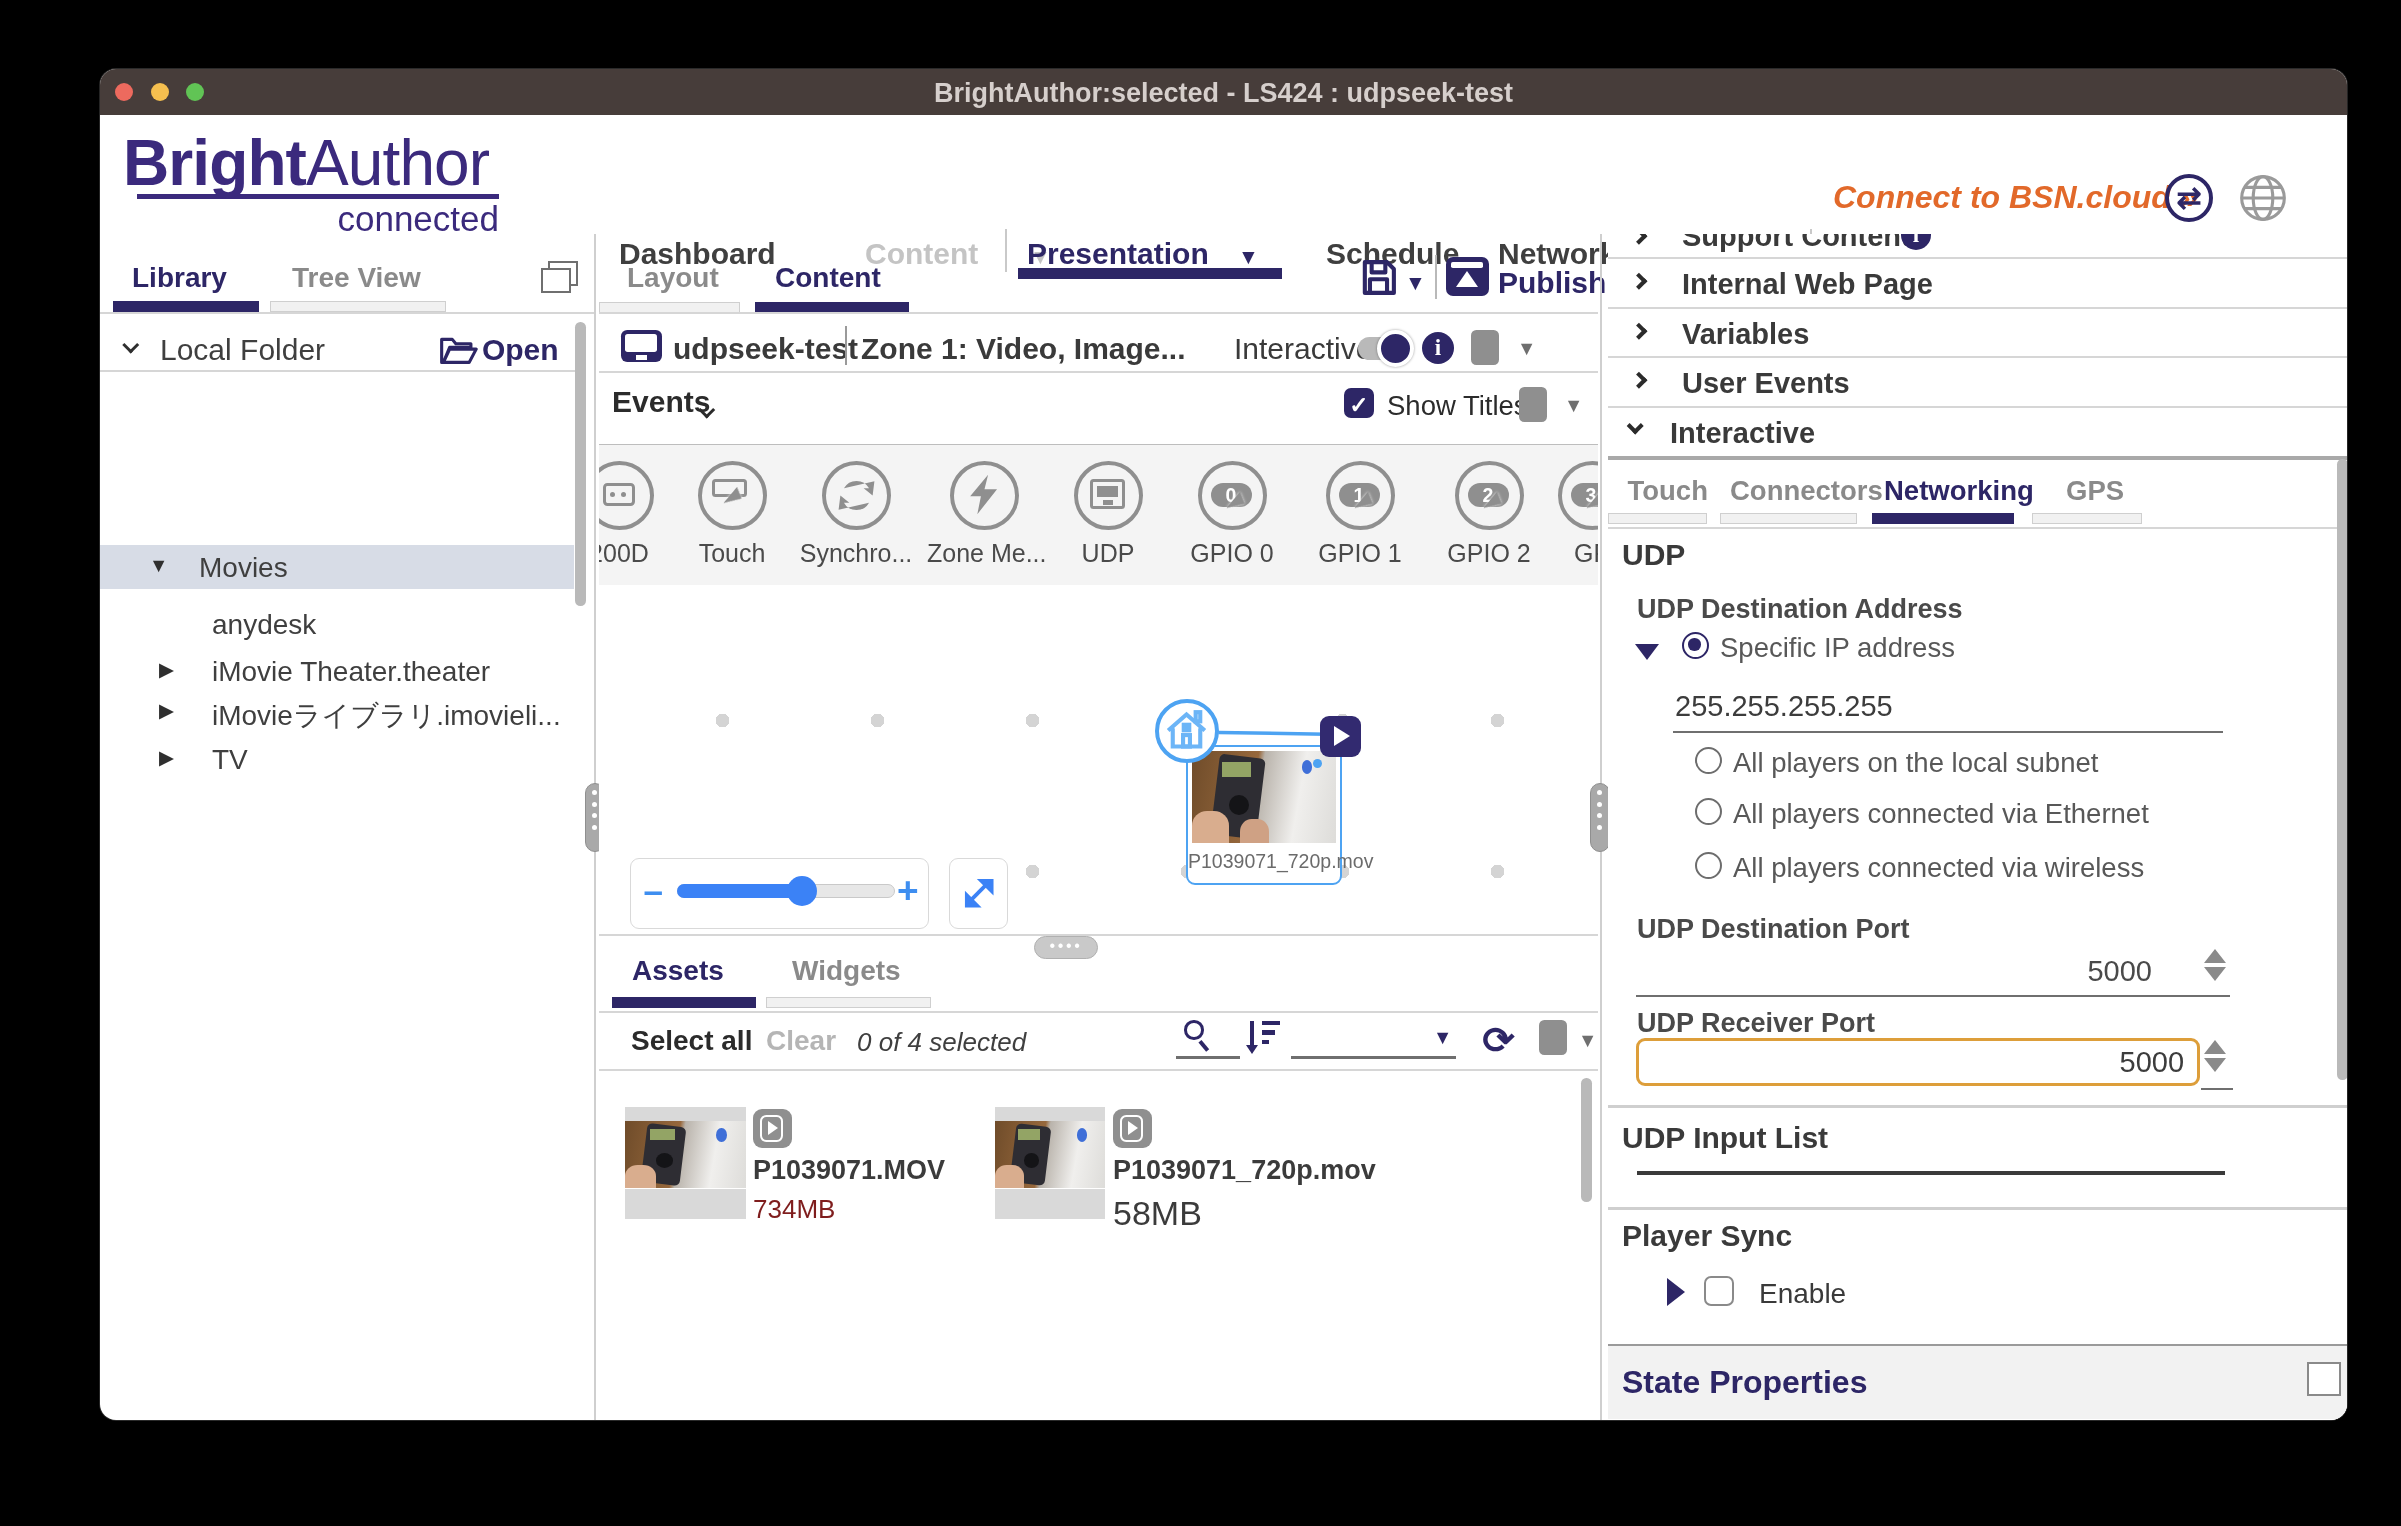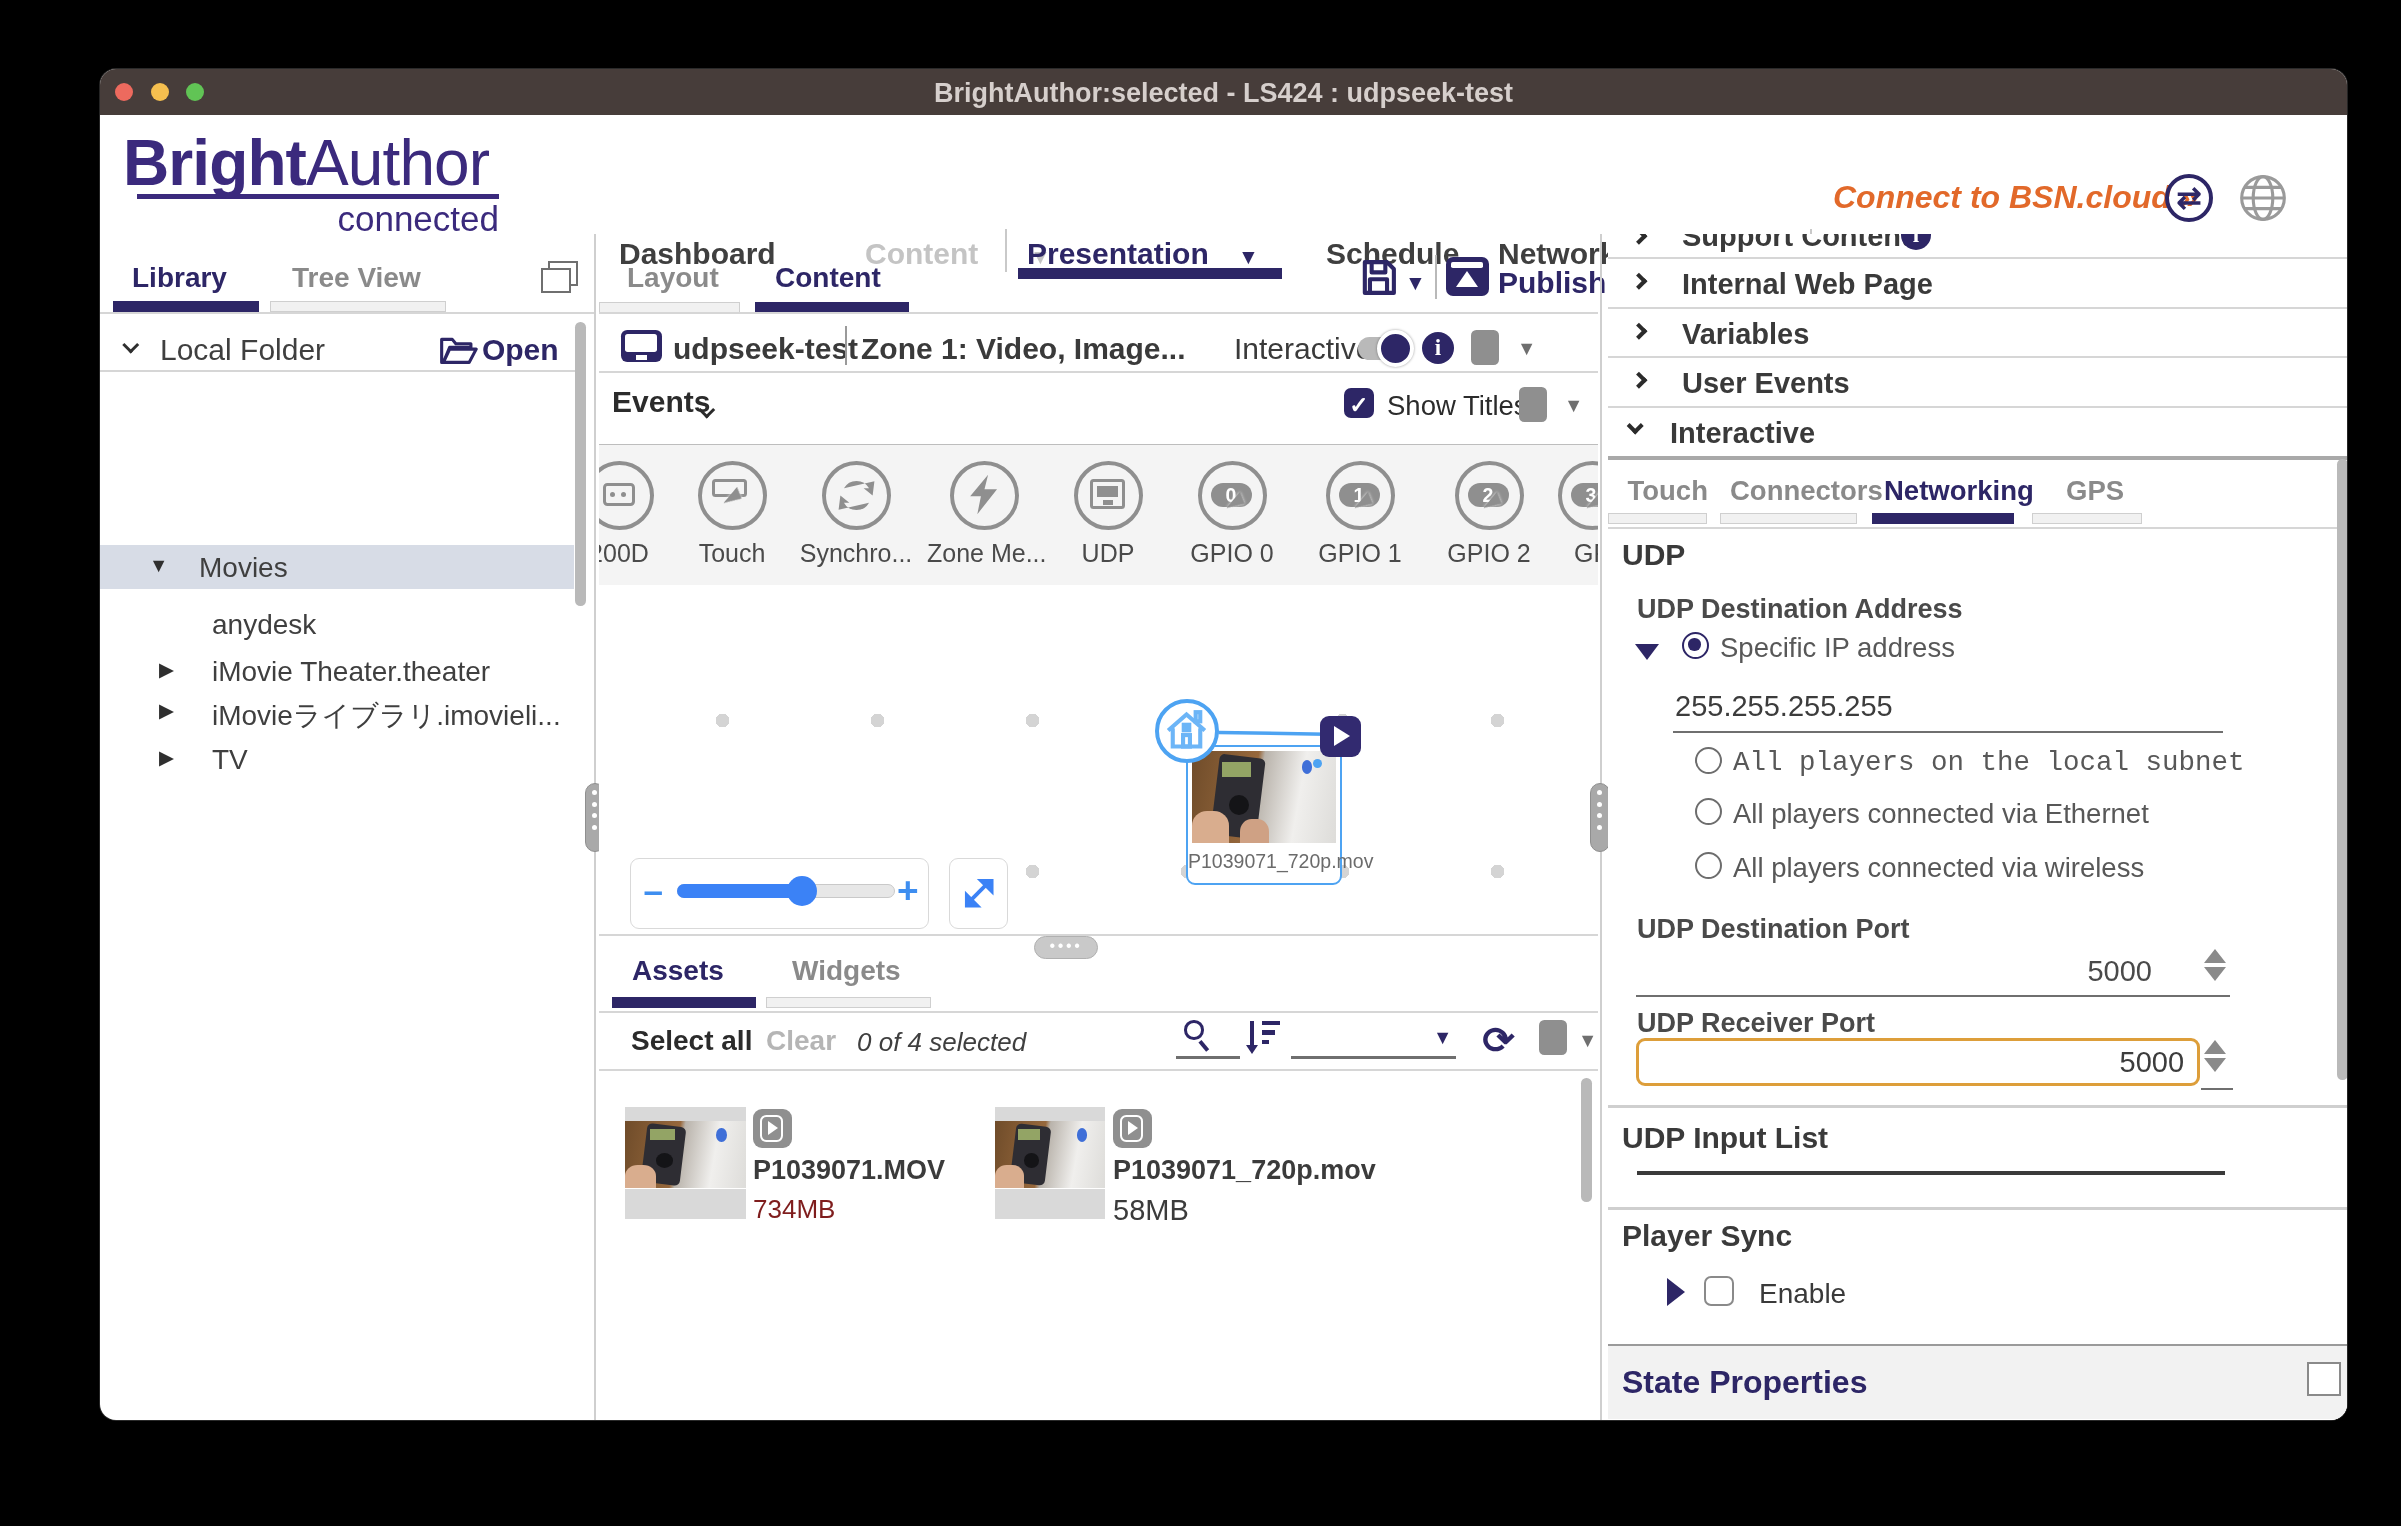--- a/index.html
+++ b/index.html
@@ -416,21 +416,21 @@
         <div class="hand"></div>
         <div class="bluedot"></div>
       </div>
     <div class="letterbox" style="bottom:0;height:30px;"></div>
   </div>
   <div class="play-badge" style="left:1013px;top:1040px;">
       <div class="inner"></div>
       <div class="tri"></div>
     </div>
   <div class="abs" style="left:1013px;top:1086px;font-size:27px;font-weight:bold;color:#3b3b3b;">P1039071_720p.mov</div>
-  <div class="abs" style="left:1013px;top:1125px;font-size:29px;color:#3b3b3b;">58MB</div>
+  <div class="abs" style="left:1013px;top:1125px;font-size:34px;color:#3b3b3b;">58MB</div>
 
   <div class="scroll-v" style="left:1481px;top:1009px;height:124px;"></div>
 
   <div class="vdivider" style="left:1500px;"></div>
   <div class="handle-v" style="left:1490px;top:714px;">
       <i></i>
       <i></i>
       <i></i>
       <i></i>
     </div>
@@ -475,21 +475,21 @@
     <div class="racc-div" style="top:293px;"></div>
 
     <div class="rp-h" style="top:304px;">UDP</div>
     <div class="form-label" style="left:29px;top:360px;">UDP Destination Address</div>
     <div class="abs" style="left:27px;top:410px;width:0;height:0;border-left:12.4px solid transparent;border-right:12.4px solid transparent;border-top:16px solid #2d2666;"></div>
     <div class="radio sel" style="left:74px;top:398px;"></div>
     <div class="radio-label" style="left:112px;top:398px;">Specific IP address</div>
     <div class="abs" style="left:67px;top:456px;font-size:29px;color:#3c3c3c;">255.255.255.255</div>
     <div class="uline" style="left:65px;top:497px;width:550px;"></div>
     <div class="radio" style="left:87px;top:513px;"></div>
-    <div class="radio-label" style="left:125px;top:513px;font-family:Liberation Mono, monospace;">All players on the local subnet</div>
+    <div class="radio-label" style="left:125px;top:513px;">All players on the local subnet</div>
     <div class="radio" style="left:87px;top:564px;"></div>
     <div class="radio-label" style="left:125px;top:564px;">All players connected via Ethernet</div>
     <div class="radio" style="left:87px;top:618px;"></div>
     <div class="radio-label" style="left:125px;top:618px;">All players connected via wireless</div>
 
     <div class="form-label" style="left:29px;top:680px;">UDP Destination Port</div>
     <div class="num-val" style="left:367px;top:721px;width:177px;">5000</div>
     <div class="abs" style="left:596px;top:715px;">
         <div class="stepper up"></div>
         <div class="stepper dn"></div>

